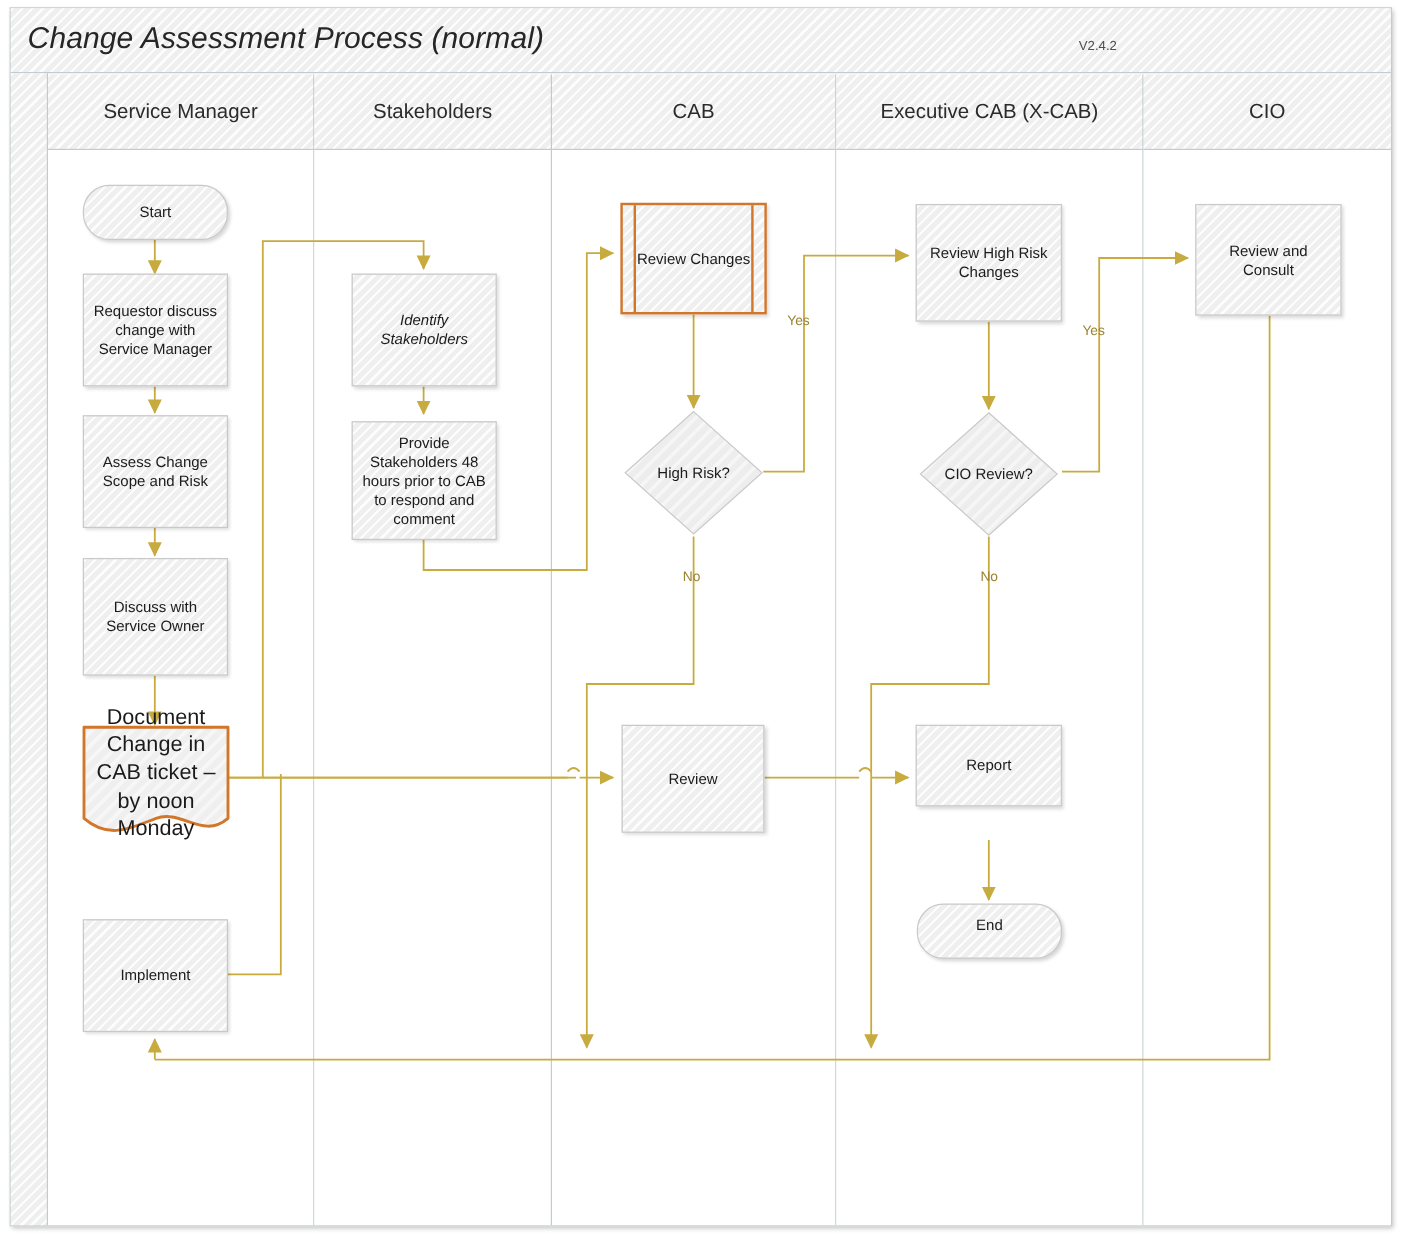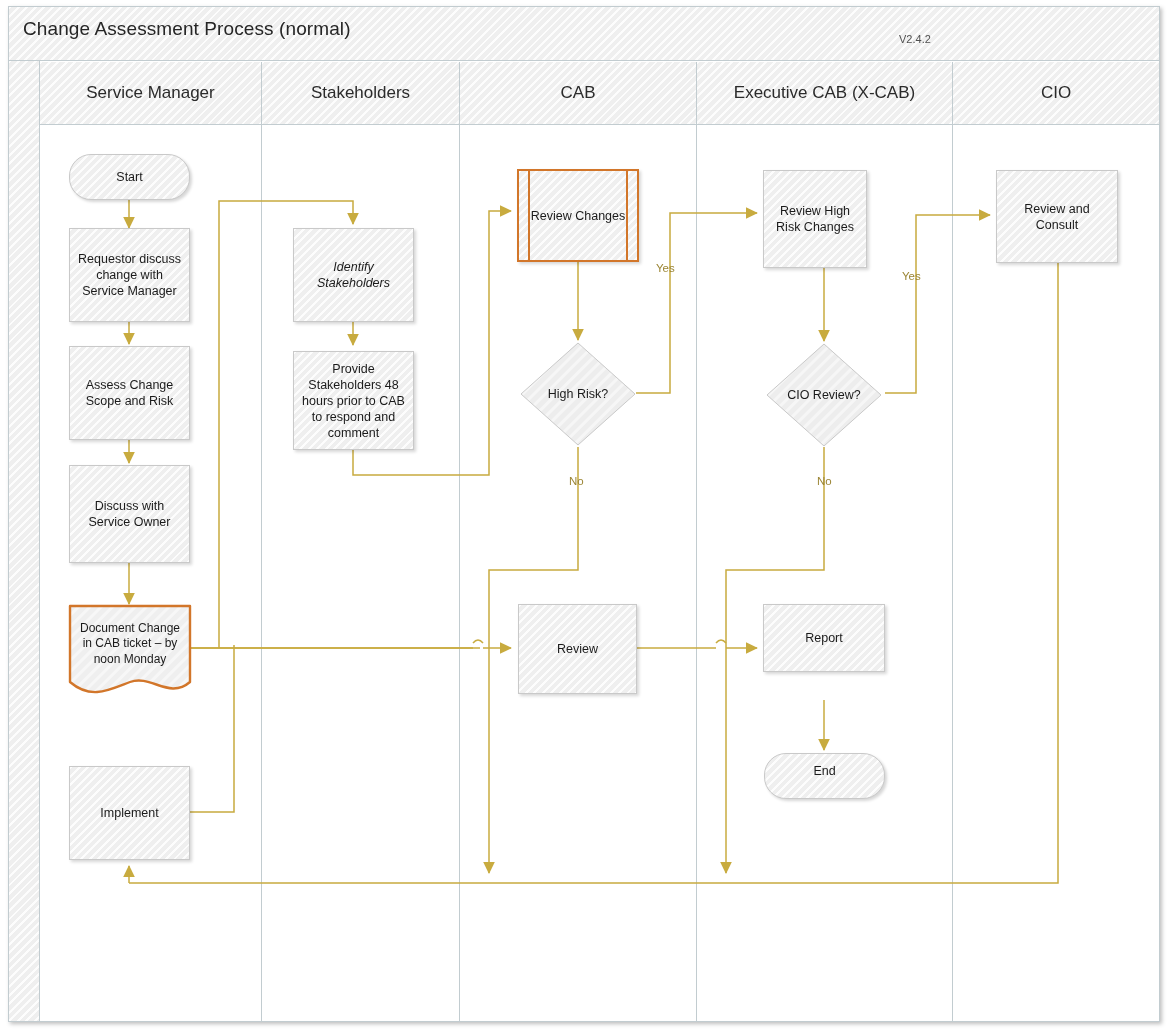--- a/index.html
+++ b/index.html
@@ -13,22 +13,22 @@
         rgba(255,255,255,.85) 0px, rgba(255,255,255,.85) 2px,
         rgba(0,0,0,0) 2px, rgba(0,0,0,0) 6px);
   }
 
   
   #pool{position:absolute;left:8px;top:6px;width:1152px;height:1016px;
         border:1px solid #c2ccd0;box-sizing:border-box;
         box-shadow:2px 2px 4px rgba(0,0,0,.25);background:#fff;}
   #title-band{position:absolute;left:0;top:0;width:1150px;height:54px;
         border-bottom:1px solid #c2ccd0;box-sizing:border-box;}
-  #pool-title{position:absolute;left:14px;top:11px;font-size:19px;color:#262626;
-        white-space:nowrap;letter-spacing:.1px;}
+  #pool-title{position:absolute;left:14px;top:11px;font-size:25px;color:#262626;
+        white-space:nowrap;letter-spacing:.1px;font-style:italic;}
   #version{position:absolute;left:890px;top:26px;font-size:11px;color:#4f4f4f;}
 
   #side-band{position:absolute;left:0;top:54px;width:31px;height:960px;
         border-right:1px solid #c2ccd0;box-sizing:border-box;}
 
   
   .lane-head{position:absolute;top:55px;height:63px;
         border-right:1px solid #c2ccd0;border-bottom:1px solid #c2ccd0;
         box-sizing:border-box;display:flex;align-items:center;justify-content:center;}
   .lane-head span{font-size:17px;color:#2b2b2b;}
@@ -45,21 +45,21 @@
         line-height:1.28;padding:19px 6px;}
   .proc{border:1px solid #c9c9c9;box-shadow:2px 2px 3px rgba(0,0,0,.16);}
   .term{border:1px solid #c9c9c9;border-radius:22px;box-shadow:2px 2px 3px rgba(0,0,0,.16);}
   .predef{border:2px solid #d2762a;box-shadow:2px 2px 3px rgba(0,0,0,.16);}
   .predef .bar{position:absolute;top:0;bottom:0;width:2px;background:#d2762a;}
   .predef .bar.l{left:9px;}
   .predef .bar.r{right:9px;}
   .doc-wrap{position:absolute;}
   .doc-txt{position:absolute;left:0;top:0;width:100%;height:68px;display:flex;
         align-items:center;justify-content:center;text-align:center;
-        font-size:12px;line-height:1.3;color:#1b1b1b;padding:0 6px;box-sizing:border-box;}
+        font-size:18px;line-height:1.3;color:#1b1b1b;padding:0 6px;box-sizing:border-box;}
   .dia-wrap{position:absolute;}
   .dia-txt{position:absolute;left:0;top:0;width:100%;height:100%;display:flex;
         align-items:center;justify-content:center;font-size:12.5px;color:#1b1b1b;}
   .edge-label{position:absolute;font-size:11.5px;color:#9b8534;}
 </style>
 </head>
 <body>
 
 <div id="page">
 
@@ -209,21 +209,21 @@
       </defs>
       <path d="M60,3 L117,54 L60,105 L3,54 Z" fill="url(#dia1)" stroke="#c9c9c9" stroke-width="1"></path>
     </svg>
     <div class="dia-txt">High Risk?</div>
   </div>
 
   <div class="node proc hatch" style="left:518px;top:604px;width:119px;height:90px;">
     <span>Review</span>
   </div>
 
-  <div class="node proc hatch" style="left:763px;top:170px;width:104px;height:98px;justify-content:center;">
+  <div class="node proc hatch" style="left:763px;top:170px;width:122px;height:98px;justify-content:center;">
     <span>Review High Risk Changes</span>
   </div>
 
   <div class="dia-wrap" style="left:764px;top:341px;width:120px;height:108px;">
     <svg width="120" height="108" viewBox="0 0 120 108" xmlns="http://www.w3.org/2000/svg">
       <path d="M60,3 L117,54 L60,105 L3,54 Z" fill="url(#dia1)" stroke="#c9c9c9" stroke-width="1"></path>
     </svg>
     <div class="dia-txt">CIO Review?</div>
   </div>
 

